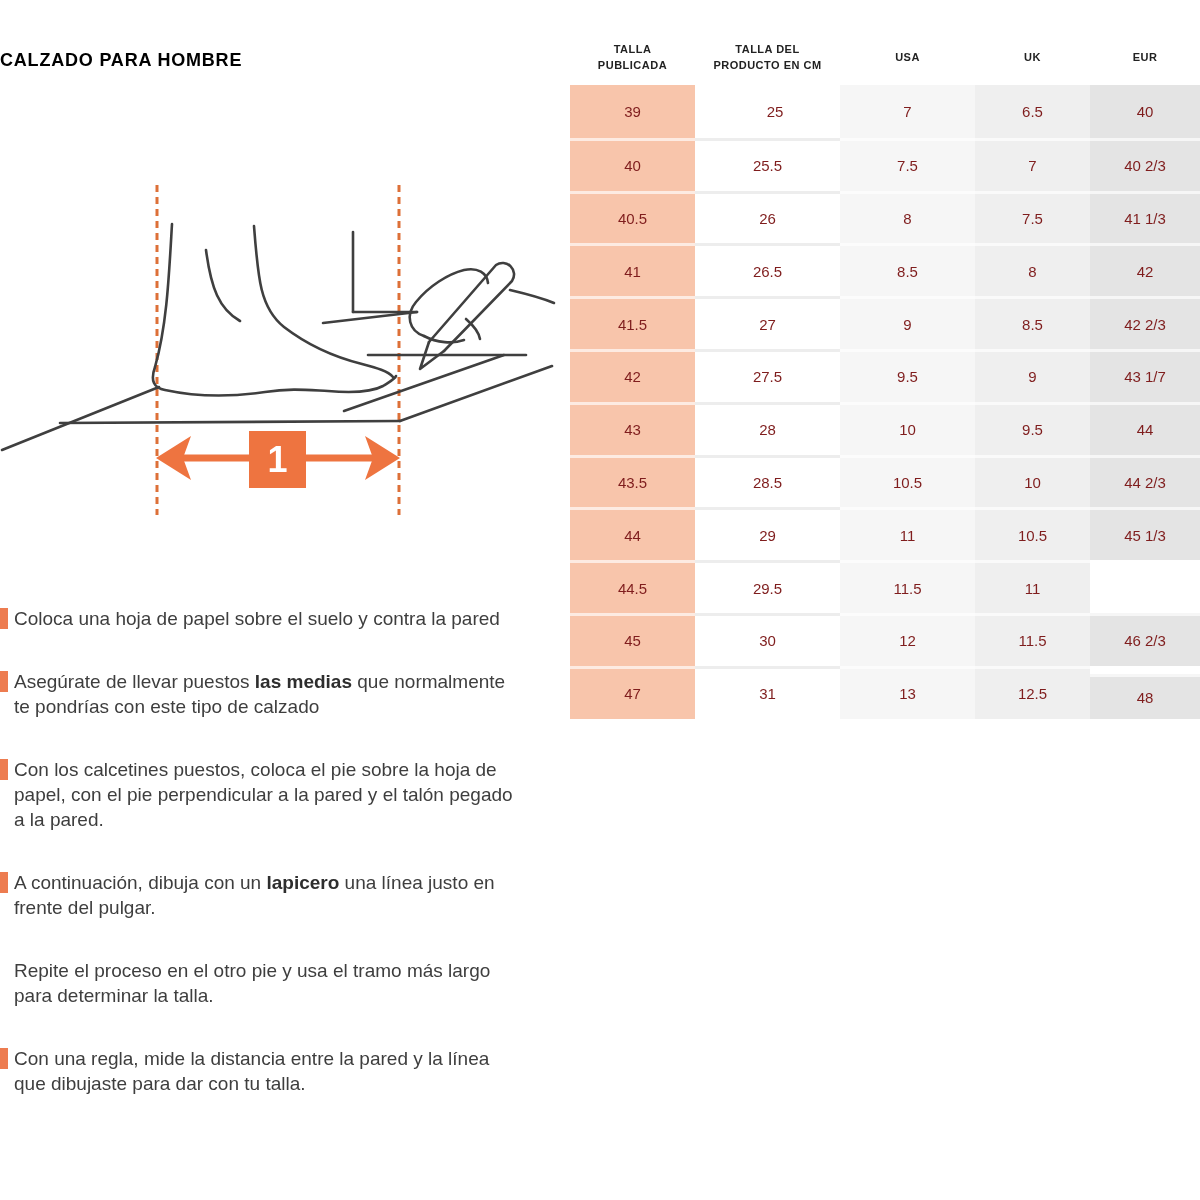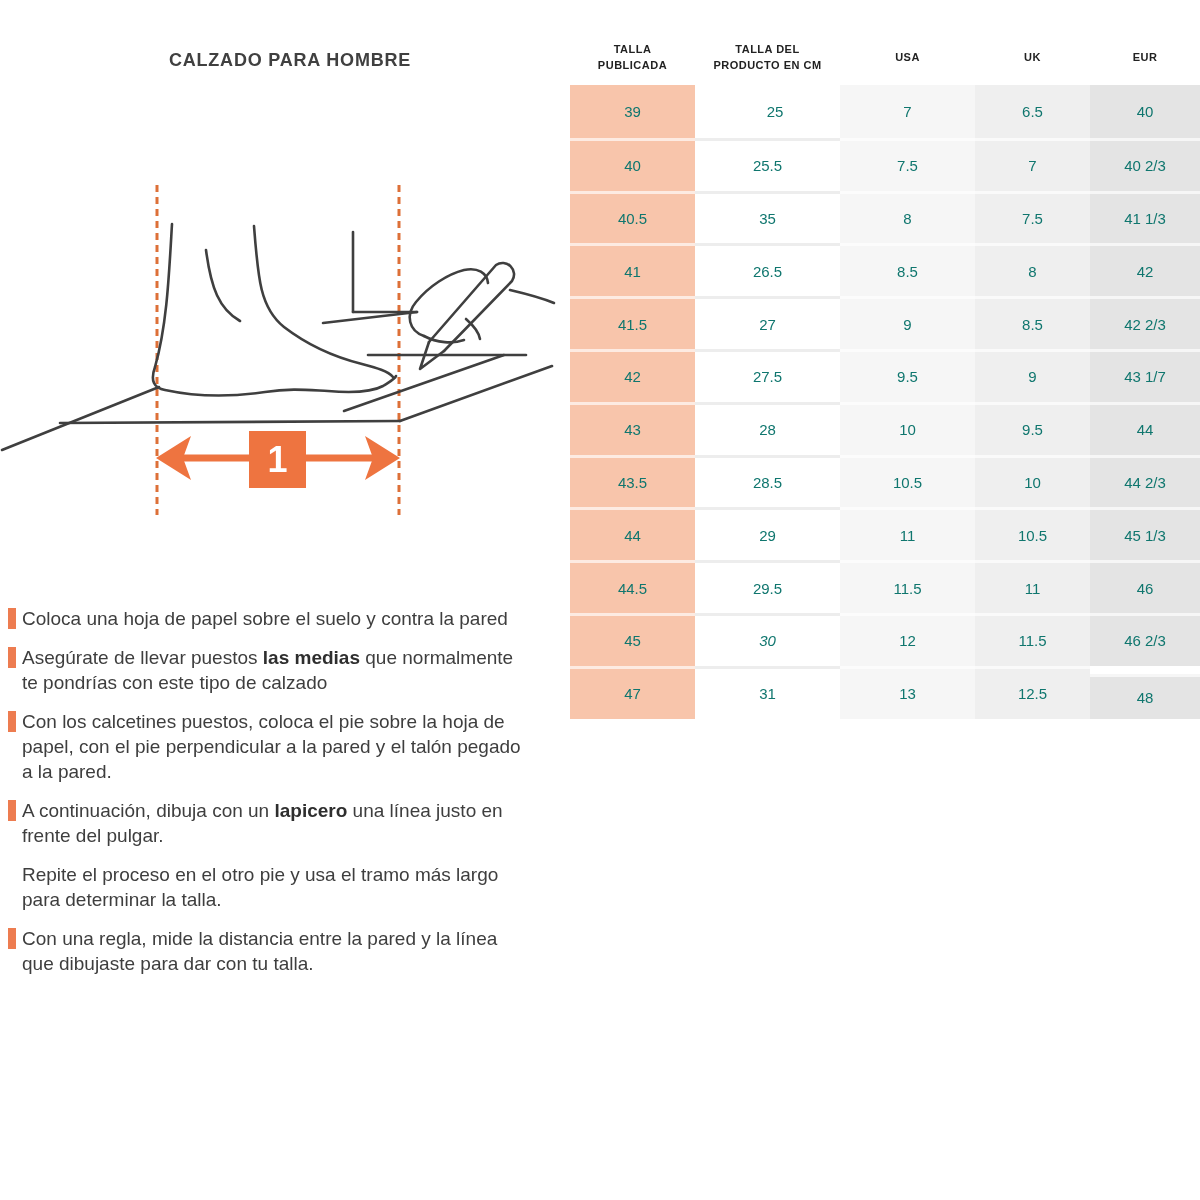--- a/index.html
+++ b/index.html
@@ -2,48 +2,48 @@
 <html><head>
 <meta charset="utf-8">
 <style>
   html,body{margin:0;padding:0;background:#fff;}
   .page{
     position:relative;width:1200px;height:1200px;background:#ffffff;
     font-family:"Liberation Sans",sans-serif;overflow:hidden;color:#3e3e3e;
   }
   
   .title{
-    position:absolute;left:0;top:50px;width:580px;text-align:center;
-    font-size:18px;font-weight:700;letter-spacing:.8px;color:#404040;
+    position:absolute;left:0;top:50px;width:580px;
+    font-size:18px;font-weight:700;letter-spacing:.8px;color:#000000;
   }
   .diagram{position:absolute;left:0;top:0;width:580px;height:560px;}
   
   .instructions{
-    position:absolute;left:8px;top:606px;width:526px;
-    display:flex;flex-direction:column;gap:14px;
+    position:absolute;left:0;top:606px;width:526px;
+    display:flex;flex-direction:column;gap:38px;
     font-size:19px;line-height:25px;color:#3e3e3e;
   }
   .instr{position:relative;padding-left:14px;}
   .instr .marker{
     position:absolute;left:0;top:2px;width:8px;height:21px;background:#ED7C50;
   }
   .instr b{font-weight:700;color:#2e2e2e;}
   
   .size-table{position:absolute;left:570px;top:30px;width:618px;}
   .t-header,.t-row{display:grid;grid-template-columns:125px 145px 135px 115px 110px;}
   .t-header{height:55px;}
   .th{
     display:flex;align-items:center;justify-content:center;text-align:center;
     font-size:11px;font-weight:700;letter-spacing:.5px;color:#222;
     line-height:1.45;padding:0 12px;box-sizing:border-box;
   }
   .t-row{height:52.8px;}
   .td{
     display:flex;align-items:center;justify-content:center;
-    font-size:15px;color:#0f766e;box-sizing:border-box;
+    font-size:15px;color:#7f1d1d;box-sizing:border-box;
   }
   .td.sep{border-top:3px solid rgba(255,255,255,.65);}
   .td.col1.sep{border-top-color:#ededed;}
 </style>
 </head>
 <body>
 
 <div class="page">
 
   <div class="title">CALZADO PARA HOMBRE</div>
@@ -126,21 +126,21 @@
         </div>
         <div class="t-row">
           <div class="td col0 sep" style="background: rgb(248, 197, 171);">40</div>
           <div class="td col1 sep" style="background: rgb(255, 255, 255);">25.5</div>
           <div class="td col2 sep" style="background: rgb(246, 246, 246);">7.5</div>
           <div class="td col3 sep" style="background: rgb(239, 239, 239);">7</div>
           <div class="td col4 sep" style="background: rgb(228, 228, 228);">40 2/3</div>
         </div>
         <div class="t-row">
           <div class="td col0 sep" style="background: rgb(248, 197, 171); text-align: right;">40.5</div>
-          <div class="td col1 sep" style="background: rgb(255, 255, 255);">35</div>
+          <div class="td col1 sep" style="background: rgb(255, 255, 255);">26</div>
           <div class="td col2 sep" style="background: rgb(246, 246, 246);">8</div>
           <div class="td col3 sep" style="background: rgb(239, 239, 239);">7.5</div>
           <div class="td col4 sep" style="background: rgb(228, 228, 228);">41 1/3</div>
         </div>
         <div class="t-row">
           <div class="td col0 sep" style="background: rgb(248, 197, 171);">41</div>
           <div class="td col1 sep" style="background: rgb(255, 255, 255);">26.5</div>
           <div class="td col2 sep" style="background: rgb(246, 246, 246);">8.5</div>
           <div class="td col3 sep" style="background: rgb(239, 239, 239);">8</div>
           <div class="td col4 sep" style="background: rgb(228, 228, 228);">42</div>
@@ -178,25 +178,24 @@
           <div class="td col1 sep" style="background: rgb(255, 255, 255);">29</div>
           <div class="td col2 sep" style="background: rgb(246, 246, 246);">11</div>
           <div class="td col3 sep" style="background: rgb(239, 239, 239);">10.5</div>
           <div class="td col4 sep" style="background: rgb(228, 228, 228);">45 1/3</div>
         </div>
         <div class="t-row">
           <div class="td col0 sep" style="background: rgb(248, 197, 171);">44.5</div>
           <div class="td col1 sep" style="background: rgb(255, 255, 255);">29.5</div>
           <div class="td col2 sep" style="background: rgb(246, 246, 246);">11.5</div>
           <div class="td col3 sep" style="background: rgb(239, 239, 239);">11</div>
-          <div class="td col4 sep" style="background: rgb(228, 228, 228);">46</div>
         </div>
         <div class="t-row">
           <div class="td col0 sep" style="background: rgb(248, 197, 171);">45</div>
-          <div class="td col1 sep" style="background: rgb(255, 255, 255); font-style: italic;">30</div>
+          <div class="td col1 sep" style="background: rgb(255, 255, 255);">30</div>
           <div class="td col2 sep" style="background: rgb(246, 246, 246);">12</div>
           <div class="td col3 sep" style="background: rgb(239, 239, 239);">11.5</div>
           <div class="td col4 sep" style="background: rgb(228, 228, 228);">46 2/3</div>
         </div>
         <div class="t-row">
           <div class="td col0 sep" style="background: rgb(248, 197, 171);">47</div>
           <div class="td col1 sep" style="background: rgb(255, 255, 255);">31</div>
           <div class="td col2 sep" style="background: rgb(246, 246, 246);">13</div>
           <div class="td col3 sep" style="background: rgb(239, 239, 239);">12.5</div>
           <div class="td col4 sep" style="background: rgb(228, 228, 228); margin-top: 8px;">48</div>

